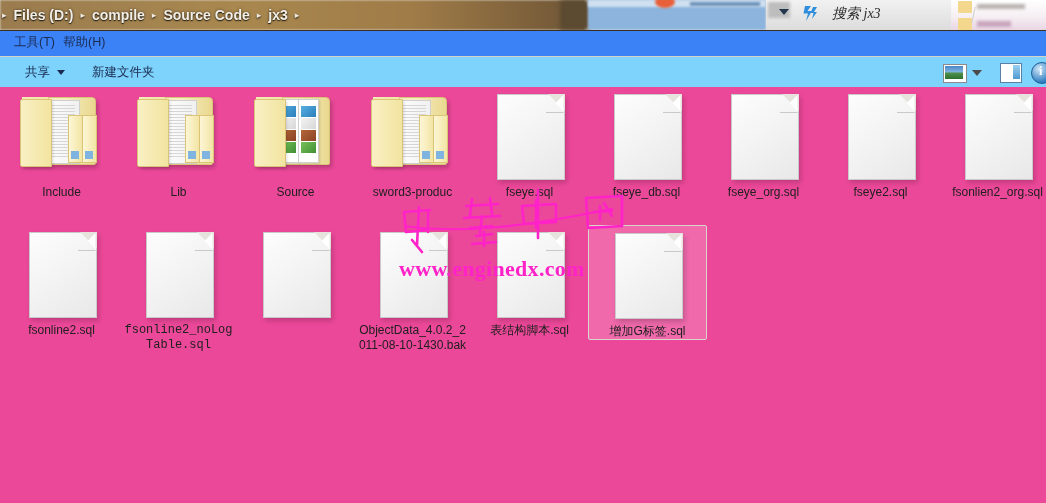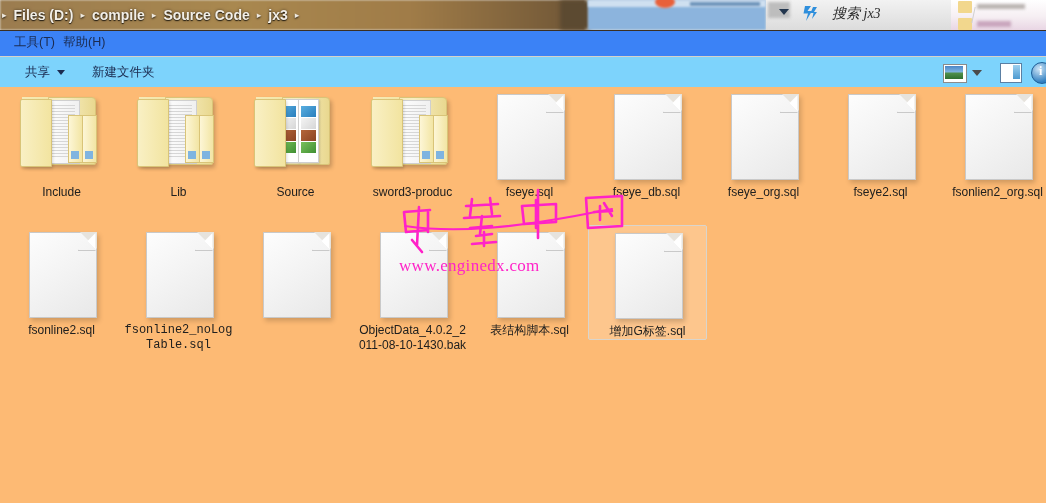--- a/index.html
+++ b/index.html
@@ -98,21 +98,21 @@
   .tb-pane i{position:absolute;right:1px;top:1px;width:7px;height:14px;display:block;
     background:linear-gradient(to bottom,#9dd0ef,#4e9ad0);}
   .tb-help{position:absolute;left:1031px;top:5px;width:20px;height:20px;
     border-radius:50%;background:radial-gradient(circle at 35% 30%,#cfe6f7,#2f7ec0 70%);
     border:1px solid #1d5e97;cursor:pointer;}
   .tb-help:after{content:"i";position:absolute;left:7px;top:1px;color:#fff;
     font-size:12px;font-weight:bold;font-family:"Liberation Serif",serif;}
 
   
   #content{position:absolute;left:0;top:87px;width:1046px;height:416px;
-    background:#fdba74;overflow:hidden;}
+    background:#ec4899;overflow:hidden;}
   .item{position:absolute;width:117px;text-align:center;cursor:default;}
   .item.selected{border:1px solid #d9d5cd;background:rgba(255,255,255,.18);
      border-radius:2px;}
   .icon-wrap{position:relative;height:98px;}
   .label{font-size:12px;color:#20201f;line-height:15px;
     word-wrap:break-word;padding:0 4px;}
 
   
   .folder{position:absolute;left:50%;margin-left:-42px;top:10px;width:84px;height:72px;}
   .f-back{position:absolute;left:2px;top:0;width:72px;height:66px;border-radius:2px 4px 2px 2px;
@@ -157,21 +157,21 @@
     box-shadow:2px 3px 5px rgba(0,0,0,.18);}
   .fileicon .corner{position:absolute;right:-1px;top:-1px;width:0;height:0;
     border-left:17px solid transparent;border-top:17px solid #e6e3dd;}
   .fileicon .corner2{position:absolute;right:0;top:0;width:17px;height:17px;
     background:linear-gradient(225deg,#ffffff 48%,transparent 50%);
     border-left:1px solid #c9c9c9;border-bottom:1px solid #c9c9c9;
     clip-path:polygon(0 100%,100% 0,100% 100%);}
 
   
   #wm{position:absolute;left:0;top:0;width:1046px;height:503px;pointer-events:none;}
-  .wm-url{position:absolute;left:399px;top:256px;font-size:17px;font-weight:normal;
+  .wm-url{position:absolute;left:399px;top:256px;font-size:22px;font-weight:bold;
     color:#ff22c8;letter-spacing:.3px;
     font-family:"Liberation Serif","DejaVu Serif",serif;}
 </style>
 </head>
 <body>
 
 <div id="topstrip">
   <div class="bg-brown"></div>
   <div class="bg-brown2"></div>
   <div class="bg-blue"></div>

